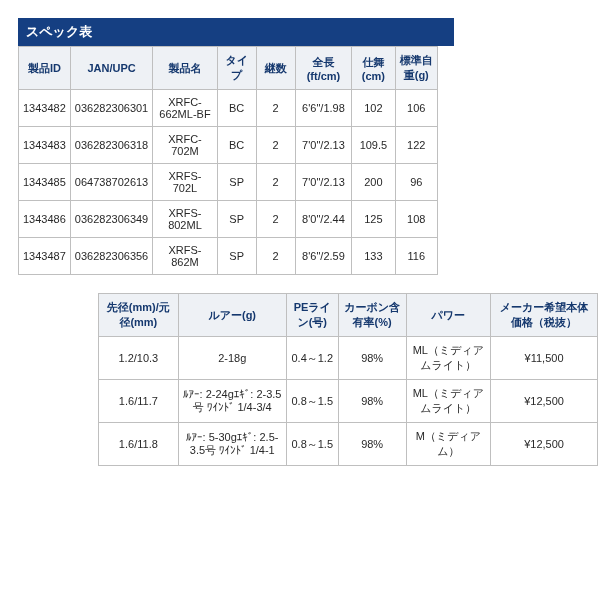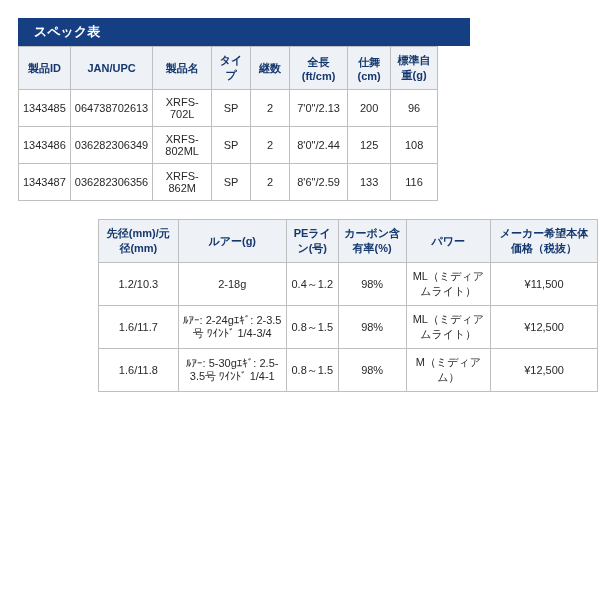--- a/index.html
+++ b/index.html
@@ -13,21 +13,21 @@
     box-sizing: border-box;
   }
   .section {
     margin-bottom: 18px;
   }
   .title-bar {
     background: #153f82;
     color: #fff;
     font-weight: bold;
     font-size: 13px;
-    padding: 5px 16px;
+    padding: 5px 8px;
   }
   table {
     border-collapse: collapse;
   }
   th, td {
     border: 1px solid #bfbfbf;
     padding: 6px 4px;
     text-align: center;
     vertical-align: middle;
   }
@@ -58,20 +58,40 @@
           <th>JAN/UPC</th>
           <th>製品名</th>
           <th class="narrow">タイプ</th>
           <th class="narrow">継数</th>
           <th>全長(ft/cm)</th>
           <th>仕舞(cm)</th>
           <th>標準自重(g)</th>
         </tr>
       </thead>
     <tbody id="t1-body">
+        <tr>
+          <td>1343482</td>
+          <td>036282306301</td>
+          <td>XRFC-662ML-BF</td>
+          <td>BC</td>
+          <td>2</td>
+          <td>6'6"/1.98</td>
+          <td>102</td>
+          <td>106</td>
+        </tr>
+        <tr>
+          <td>1343483</td>
+          <td>036282306318</td>
+          <td>XRFC-702M</td>
+          <td>BC</td>
+          <td>2</td>
+          <td>7'0"/2.13</td>
+          <td>109.5</td>
+          <td>122</td>
+        </tr>
         <tr>
           <td>1343485</td>
           <td>064738702613</td>
           <td>XRFS-702L</td>
           <td>SP</td>
           <td>2</td>
           <td>7'0"/2.13</td>
           <td>200</td>
           <td>96</td>
         </tr>

